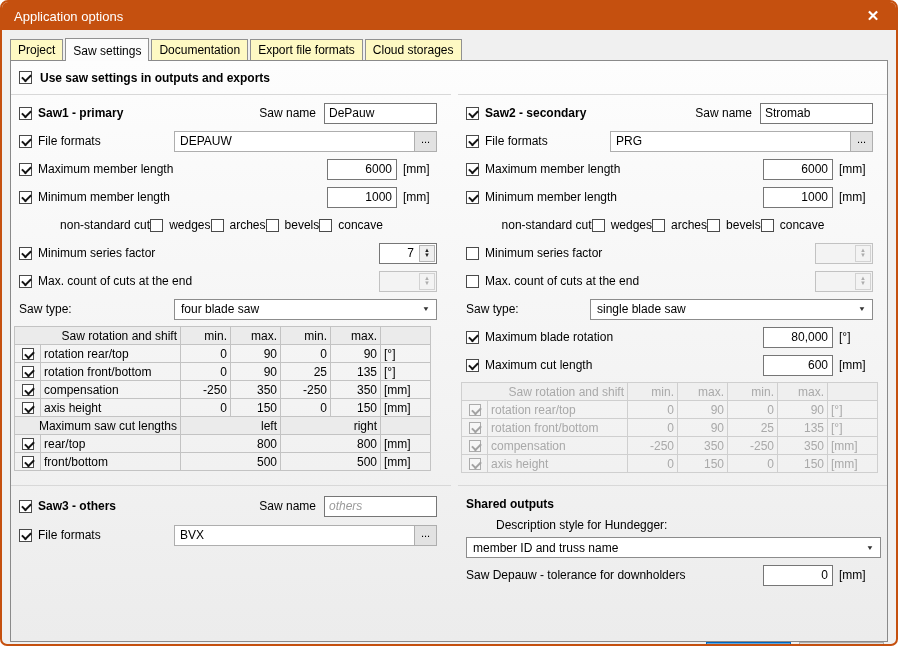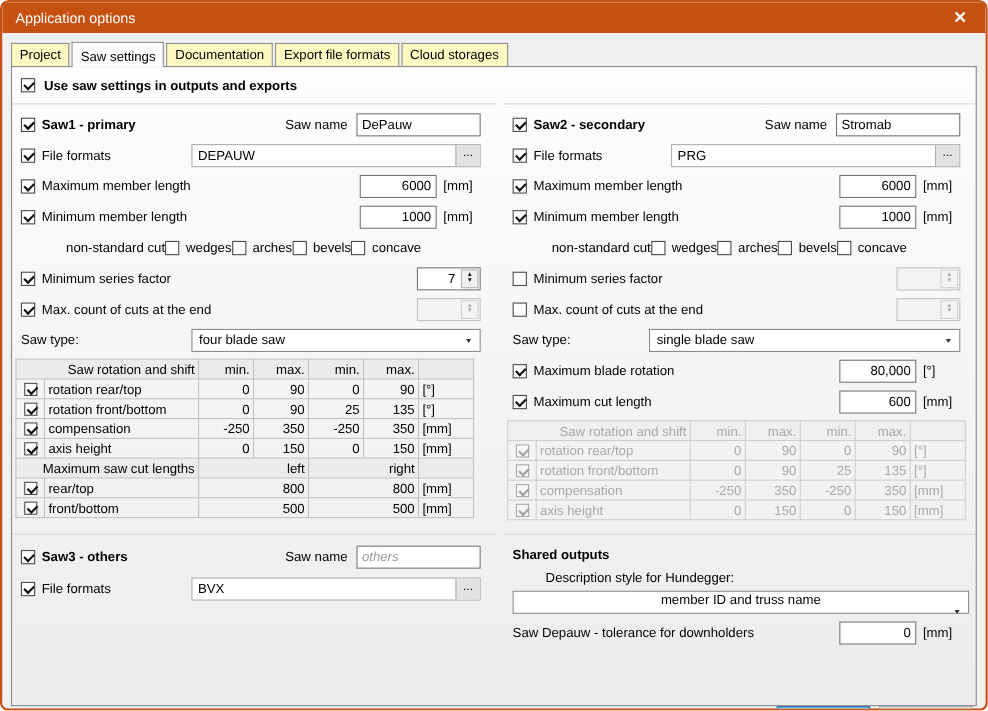--- a/index.html
+++ b/index.html
@@ -119,21 +119,21 @@
     display: flex; align-items: center; justify-content: center;
     font-size: 11px; line-height: 8px; padding-bottom: 4px;
   }
   .select {
     display: flex; align-items: center;
     width: 263px; height: 21px;
     border: 1px solid #8C8C8C; background: #fff;
     padding: 0 6px;
   }
   .select .arr { margin-left: auto; font-size: 8px; color: #333; transform: scaleY(.8); }
-  .select.wide { width: calc(100% - 0px); flex-direction: column; }
+  .select.wide { width: calc(100% - 0px); }
   .spin {
     display: flex; width: 58px; height: 21px;
     border: 1px solid #767676; background: #fff; flex: none;
   }
   .spin .sval {
     flex: 1; width: 0; border: none; outline: none;
     text-align: right; padding-right: 4px;
     font-family: inherit; font-size: 12px; background: transparent;
   }
   .spin .arrows {

